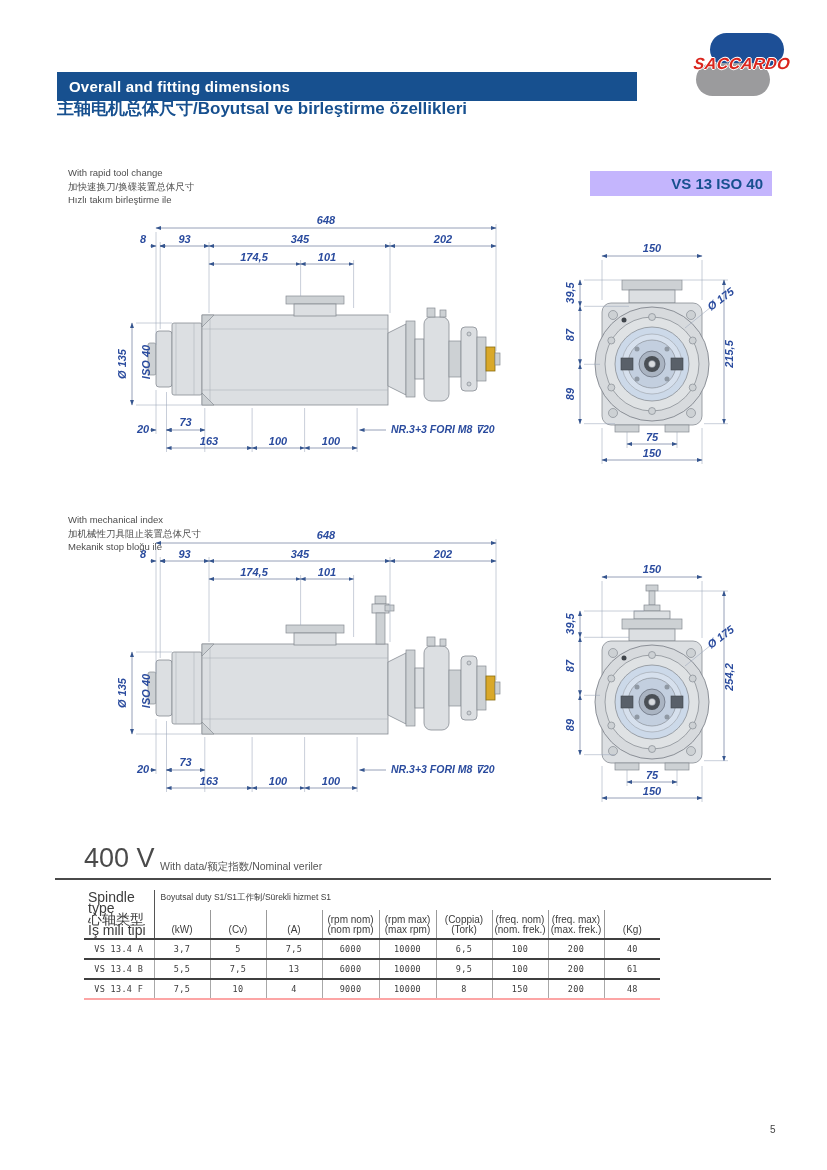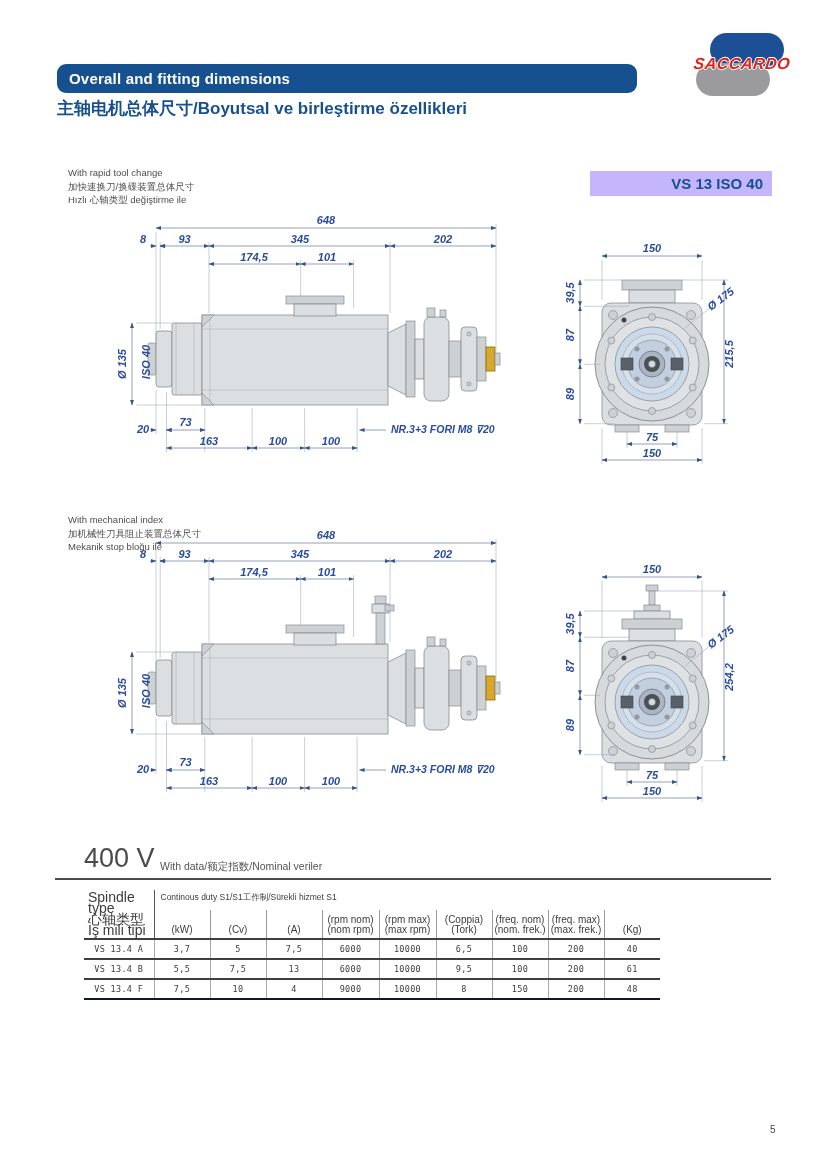--- a/index.html
+++ b/index.html
@@ -1,21 +1,21 @@
 <!DOCTYPE html>
 <html><head>
 <meta charset="utf-8">
 <style>
   html,body{margin:0;padding:0;}
   body{
     width:827px;height:1170px;position:relative;background:#ffffff;
     font-family:"Liberation Sans",sans-serif;overflow:hidden;
   }
   
-  .band{position:absolute;left:57px;top:64px;width:580px;height:29px;background:#17508f;border-radius:9px;}
+  .band{position:absolute;left:57px;top:72px;width:580px;height:29px;background:#17508f;}
   .band-title{color:#ffffff;font-size:15px;font-weight:bold;line-height:29px;padding-left:12px;letter-spacing:0.2px;}
   .subtitle{position:absolute;left:57px;top:97px;color:#17508f;font-size:17px;font-weight:bold;}
   .logo{position:absolute;left:686px;top:33px;width:112px;height:66px;}
   .logo-blue{position:absolute;left:24px;top:0px;width:74px;height:33px;background:#1d4f96;border-radius:17px;}
   .logo-gray{position:absolute;left:10px;top:30px;width:74px;height:33px;background:#9b9b9d;border-radius:17px;}
   .logo-text{
     position:absolute;left:0;top:22px;width:112px;text-align:center;
     color:#da251d;font-size:16px;font-weight:bold;font-style:italic;letter-spacing:0.5px;
     transform:skewX(-8deg);
     text-shadow:-1px 0 #fff,1px 0 #fff,0 -1px #fff,0 1px #fff;
@@ -45,21 +45,21 @@
   .tblwrap{position:absolute;left:84px;top:890px;width:576px;}
   table{border-collapse:collapse;width:576px;table-layout:fixed;color:#3c3c3c;}
   th,td{overflow:hidden;}
   th.spindle{text-align:left;vertical-align:top;border-right:1.5px solid #555;
     white-space:pre-line;font-weight:normal;font-size:14px;padding:2px 4px;line-height:11px;}
   th.duty{text-align:left;vertical-align:top;padding:2px 6px;font-weight:normal;font-size:8.5px;}
   tr.h2 th{font-weight:normal;font-size:10px;border-left:1px solid #999;
     white-space:pre-line;vertical-align:bottom;padding:0 1px 3px 1px;line-height:10px;text-align:center;}
   tr.h2 th.first{border-left:none;}
   tbody tr{border-top:2px solid #3f3f3f;}
-  tbody tr:last-child{border-bottom:2px solid #0f172a;}
+  tbody tr:last-child{border-bottom:2px solid #fca5a5;}
   tbody td{border-left:1px solid #a8a8a8;text-align:center;padding:4px 2px;
     font-family:"DejaVu Sans Mono",monospace;font-size:8.5px;letter-spacing:0.3px;}
   tbody td:first-child{border-left:none;margin-top:28px;}
   .pagenum{position:absolute;left:770px;top:1124px;font-size:10px;color:#444;}
 </style>
 </head>
 <body>
 
 <div class="band">
   <div class="band-title">Overall and fitting dimensions</div>
@@ -67,21 +67,21 @@
 <div class="logo">
   <div class="logo-blue"></div>
   <div class="logo-gray"></div>
   <div class="logo-text">SACCARDO</div>
 </div>
 <div class="subtitle">主轴电机总体尺寸/Boyutsal ve birleştirme özellikleri</div>
 
 <div class="seclabel sec1">
   <div>With rapid tool change</div>
   <div>加快速换刀/换碟装置总体尺寸</div>
-  <div>Hızlı 心轴类型 değiştirme ile</div>
+  <div>Hızlı takım birleştirme ile</div>
 </div>
 <div class="badge"><span>VS 13 ISO 40</span></div>
 
 <svg class="svg1" width="695" height="265" viewBox="0 0 695 265">
   <defs>
     <marker id="ar1" viewBox="0 0 10 10" refX="9" refY="5" markerWidth="7" markerHeight="7" orient="auto-start-reverse">
       <path d="M0,1.5 L10,5 L0,8.5 z" fill="#35558f"></path>
     </marker>
   </defs>
 
@@ -430,21 +430,21 @@
         <col style="width:56px">
       <col style="width:56px">
         <col style="width:56px">
         <col style="width:56px">
     </colgroup>
     <thead>
       <tr>
         <th class="spindle" rowspan="2">Spindle type
 心轴类型
 İş mili tipi</th>
-        <th class="duty" colspan="9">Continous duty S1/S1工作制/Sürekli hizmet S1</th>
+        <th class="duty" colspan="9">Boyutsal duty S1/S1工作制/Sürekli hizmet S1</th>
       </tr>
       <tr class="h2">
         <th class="first">(kW)</th>
         <th>(Cv)</th>
         <th>(A)</th>
         <th>(rpm nom)
 (nom rpm)</th>
         <th>(rpm max)
 (max rpm)</th>
         <th>(Coppia)

